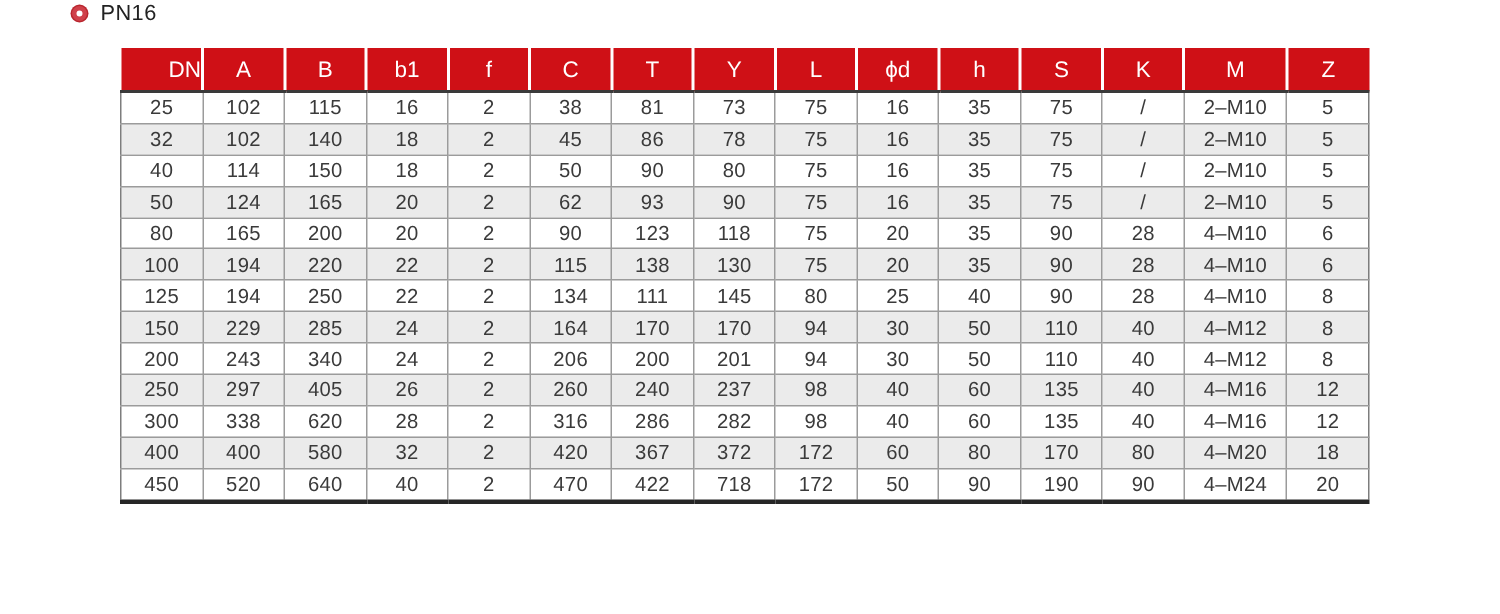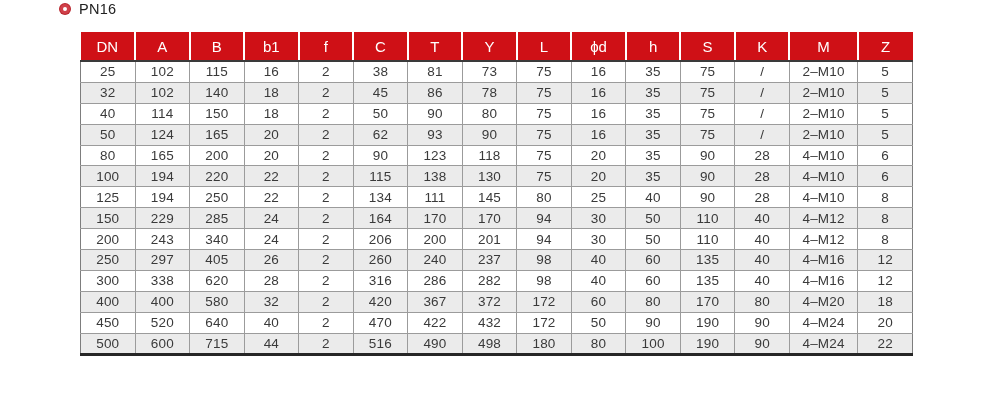--- a/index.html
+++ b/index.html
@@ -10,21 +10,21 @@
   }
   .page {
     position: relative;
     width: 1000px;
     height: 409px;
     background: #ffffff;
     overflow: hidden;
   }
   .caption {
     position: absolute;
-    left: 60px;
+    left: 48px;
     top: 0px;
     display: flex;
     align-items: center;
     gap: 9px;
     height: 18px;
   }
   .bullet {
     display: inline-block;
     width: 4px;
     height: 4px;
@@ -50,21 +50,21 @@
     background: #cf1016;
     color: #ffffff;
     font-weight: 400;
     font-size: 15px;
     height: 28px;
     padding: 0;
     text-align: center;
     border-left: 2px solid #ffffff;
     border-bottom: 2px solid #3a3a3a;
   }
-  table.spec th:first-child { border-left: none; }
+  table.spec th:first-child { border-left: none; text-align: right; }
   table.spec td {
     border: 1px solid #9b9b9b;
     text-align: center;
     vertical-align: middle;
     font-size: 13.5px;
     color: #3a3a3a;
     height: 19.9px;
     padding: 0;
     background: #ffffff;
     letter-spacing: 0.2px;
@@ -327,42 +327,25 @@
           <td>18</td>
         </tr>
         <tr>
           <td>450</td>
           <td>520</td>
           <td>640</td>
           <td>40</td>
           <td>2</td>
           <td>470</td>
           <td>422</td>
-          <td>432</td>
+          <td>718</td>
           <td>172</td>
           <td>50</td>
           <td>90</td>
           <td>190</td>
           <td>90</td>
           <td>4–M24</td>
           <td>20</td>
-        </tr>
-        <tr>
-          <td>500</td>
-          <td>600</td>
-          <td>715</td>
-          <td>44</td>
-          <td>2</td>
-          <td>516</td>
-          <td>490</td>
-          <td>498</td>
-          <td>180</td>
-          <td>80</td>
-          <td>100</td>
-          <td>190</td>
-          <td>90</td>
-          <td>4–M24</td>
-          <td>22</td>
         </tr>
       </tbody>
   </table>
 
 </div>
 
 </body></html>

